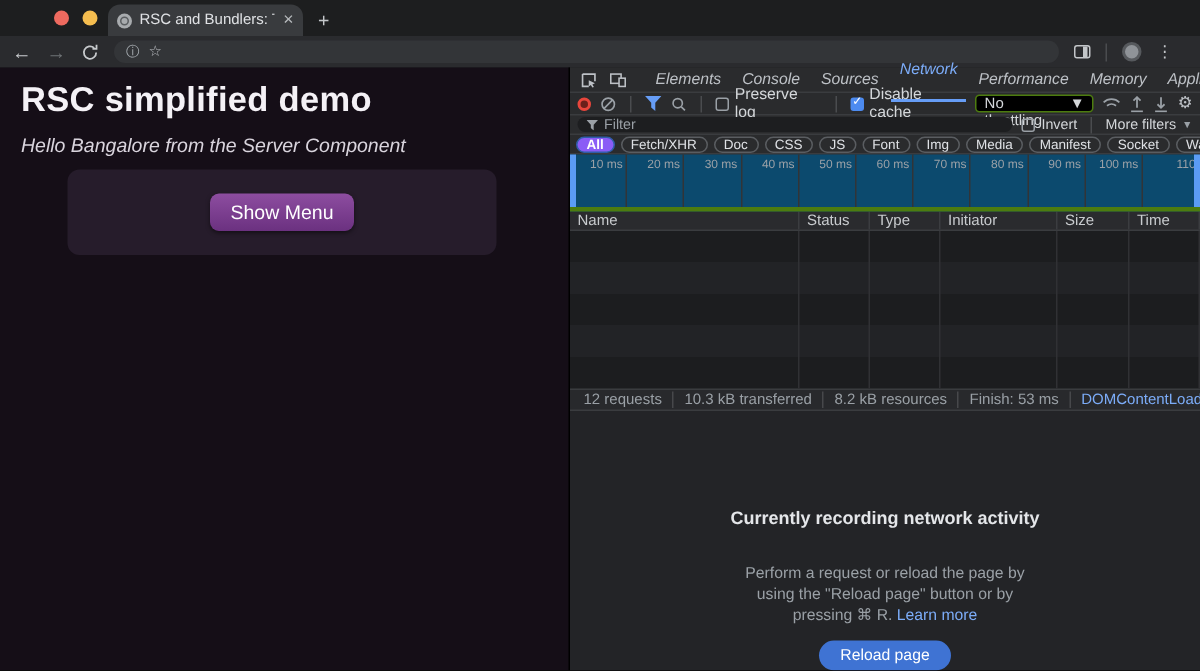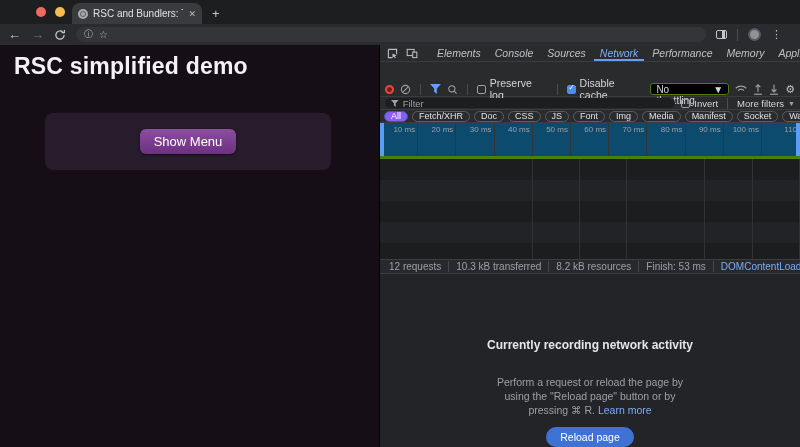--- a/index.html
+++ b/index.html
@@ -42,43 +42,43 @@
   .menu-card{position:absolute;left:45px;top:68px;width:286px;height:57px;background:#261c2b;border-radius:8px;display:flex;align-items:center;justify-content:center;}
   .menu-btn{border:none;border-radius:6px;padding:5px 14px;font-size:13px;color:#fff;background:linear-gradient(180deg,#8d4da0 0%,#6b3180 100%);box-shadow:0 1px 3px rgba(0,0,0,.5);cursor:pointer;text-align:right;}
 
   
   .devtools{width:420px;height:402px;background:#2a2b2d;display:flex;flex-direction:column;color:#dfe1e5;}
   .dt-row{flex:none;display:flex;align-items:center;}
   .dt-tabs{height:17px;border-bottom:1px solid #3a3c3f;padding:0 4px;gap:2px;}
   .dt-icobtn{padding:0 3px;display:flex;align-items:center;}
   .dt-vsep{width:1px;height:11px;background:#4a4c4f;margin:0 3px;}
   .dt-tab{font-size:10.5px;color:#bdc1c6;padding:1px 6px 2px;white-space:nowrap;cursor:pointer;font-style:italic;}
-  .dt-tab.active{color:#7cacf8;border-bottom:2px solid #669df6;padding-bottom:0;}
+  .dt-tab.active{color:#7cacf8;border-bottom:2px solid #669df6;padding-bottom:14px;}
   .glyph{font-size:11px;color:#bdc1c6;line-height:1;cursor:pointer;}
 
-  .dt-toolbar{height:15px;border-bottom:1px solid #3a3c3f;padding:0 5px;gap:6px;margin-top:20px;}
+  .dt-toolbar{height:15px;border-bottom:1px solid #3a3c3f;padding:0 5px;gap:6px;}
   .rec{width:9px;height:9px;border-radius:50%;background:#6b201b;border:2px solid #e8463c;}
   .chk{display:flex;align-items:center;gap:4px;cursor:pointer;}
   .box{width:9px;height:9px;border:1px solid #9aa0a6;border-radius:2px;background:transparent;}
   .box.on{background:#4d8bf0;border-color:#4d8bf0;position:relative;}
   .box.on:after{content:"✓";position:absolute;left:0.5px;top:-2.5px;font-size:8px;color:#fff;}
   .chk-label{font-size:10.5px;color:#d4d7da;}
   .throttle{display:flex;align-items:flex-start;gap:4px;background:#000000;border:1px solid #4d7c0f;border-radius:3px;padding:0 5px;height:12px;cursor:pointer;}
   .throttle span{font-size:10px;color:#d4d7da;}
   .caret{font-size:7px;color:#9aa0a6;}
 
   .dt-filterrow{height:13px;border-bottom:1px solid #3a3c3f;padding:0 5px;gap:6px;}
   .filter-input{flex:1;height:10px;background:#1d1e20;border-radius:6px;display:flex;align-items:center;gap:4px;padding:0 6px;}
   .filter-input input{background:transparent;border:none;outline:none;color:#dfe1e5;font-size:9.5px;width:100%;padding:0;}
   .filter-input input::placeholder{color:#9aa0a6;}
   .mini-label{font-size:9.5px;color:#d4d7da;white-space:nowrap;}
 
   .dt-chips{height:13px;border-bottom:1px solid #3a3c3f;padding:0 4px;gap:4px;}
   .chip{font-size:9px;color:#dfe1e5;border:1px solid #5a5d61;border-radius:7px;padding:0 6px;height:11px;display:flex;align-items:center;white-space:nowrap;cursor:pointer;}
-  .chip.active{background:#8b5cf6;border-color:#2f5da8;color:#fff;font-weight:normal;}
+  .chip.active{background:#8b5cf6;border-color:#2f5da8;color:#fff;font-weight:bold;}
 
   .dt-timeline{height:43px;background:#0c4a6e;border-bottom:3px solid #4d7c0f;position:relative;display:flex;}
   .tseg{flex:1;border-right:1px solid #323437;position:relative;}
   .tseg span{position:absolute;right:2px;top:2px;font-size:8px;color:#9aa0a6;white-space:nowrap;}
   .thandle{position:absolute;top:0;bottom:0;width:4px;background:#5b9cf5;}
   .thandle.left{left:0;}
   .thandle.right{right:0;}
 
   .dt-grid{display:grid;grid-template-columns:153px 47px 47px 78px 48px auto;}
   .dt-header{height:14px;background:#2a2b2e;border-bottom:1px solid #3a3c3f;}
@@ -134,20 +134,21 @@
     <span class="ext-ico"></span>
     <span class="tbr-sep"></span>
     <span class="avatar"></span>
     <span class="tbr-ico">⋮</span>
   </div>
 
   <div class="content">
 
     <div class="page">
       <h1>RSC simplified demo</h1>
+      <div class="sub">Hello Bangalore from the Server Component</div>
       <div class="menu-card">
         <button class="menu-btn">Show Menu</button>
       </div>
     </div>
 
     <div class="devtools">
 
       <div class="dt-row dt-tabs">
         <span class="dt-icobtn">
           <svg width="11" height="11" viewBox="0 0 16 16">
@@ -292,20 +293,28 @@
         <div class="tseg">
             <span>100 ms</span>
           </div>
         <div class="tseg">
             <span>110</span>
           </div>
         <div class="thandle left"></div>
         <div class="thandle right"></div>
       </div>
 
+      <div class="dt-grid dt-header">
+        <div class="cell">Name</div>
+        <div class="cell">Status</div>
+        <div class="cell">Type</div>
+        <div class="cell">Initiator</div>
+        <div class="cell">Size</div>
+        <div class="cell">Time</div>
+      </div>
       <div class="dt-grid dt-body">
         <div class="cell"></div>
         <div class="cell"></div>
         <div class="cell"></div>
         <div class="cell"></div>
         <div class="cell"></div>
         <div class="cell"></div>
       </div>
 
       <div class="dt-row dt-status">

